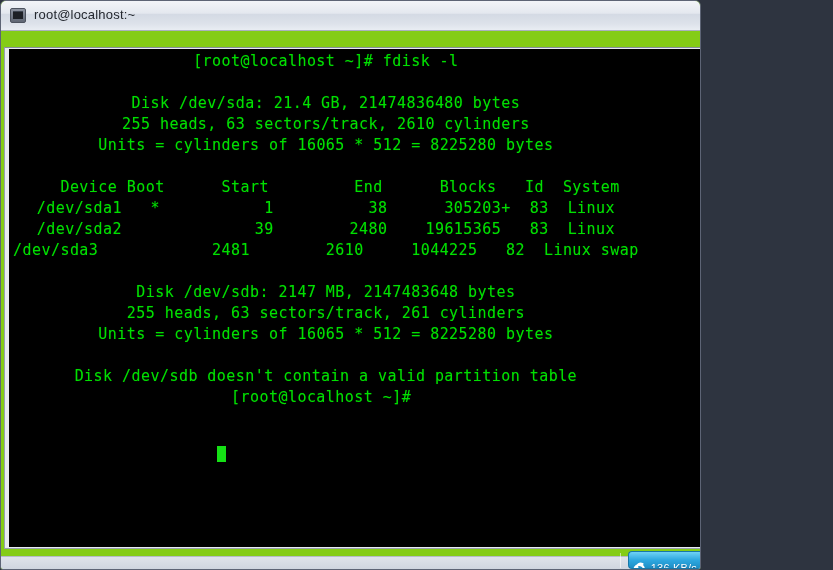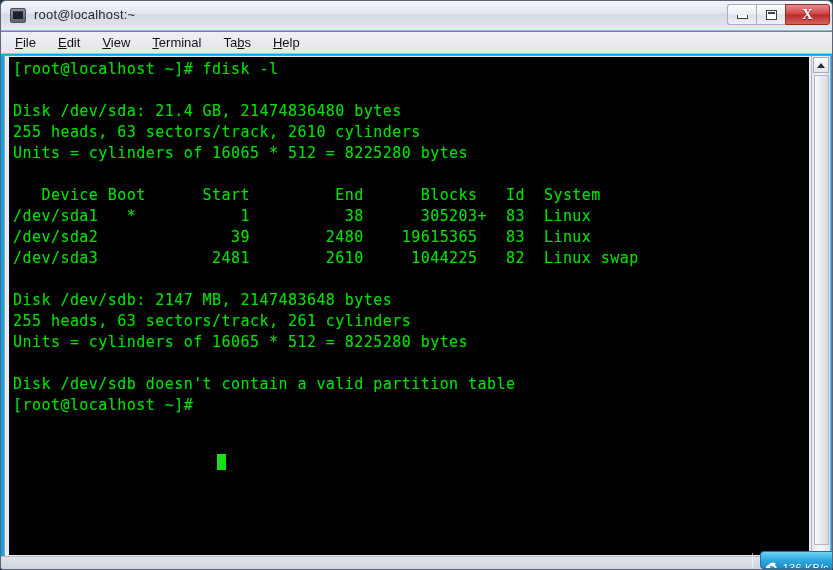--- a/index.html
+++ b/index.html
@@ -11,24 +11,24 @@
     width: 833px;
     height: 570px;
     overflow: hidden;
     font-family: "Liberation Sans", sans-serif;
   }
 
   
   .window {
     position: absolute;
     left: 0; top: 0;
-    width: 833px;
+    width: 701px;
     height: 570px;
     box-sizing: border-box;
-    background: #0ea5e9;
+    background: #84cc16;
     border: 1px solid #5d6475;
     border-radius: 6px 6px 3px 3px;
     overflow: hidden;
   }
 
   
   .titlebar {
     position: absolute;
     left: 0; top: 0;
     width: 833px;
@@ -142,27 +142,28 @@
     color: #101319;
     margin-right: 22px;
     white-space: nowrap;
     cursor: default;
   }
   .menu-item .mn { text-decoration: underline; }
 
   
   .term-outer {
     position: absolute;
-    left: 3px; top: 54px;
+    left: 3px; top: 46px;
     width: 827px;
     height: 502px;
     background: #e9ecf1;
     border: 1px solid #9aa1ae;
     border-top-color: #878e9c;
     box-sizing: border-box;
+    text-align: center;
   }
   .term-screen {
     position: absolute;
     left: 4px; top: 1px;
     width: 800px;
     height: 498px;
     background: #000000;
     overflow: hidden;
   }
   .term-text {
@@ -283,28 +284,20 @@
       </div>
       <div class="winbtn">
         <span class="glyph-max"></span>
       </div>
       <div class="winbtn close">
         <span class="glyph-close">X</span>
       </div>
     </div>
   </div>
 
-  <div class="menubar">
-    <div class="menu-item"><span class="mn">F</span>ile</div>
-    <div class="menu-item"><span class="mn">E</span>dit</div>
-    <div class="menu-item"><span class="mn">V</span>iew</div>
-    <div class="menu-item"><span class="mn">T</span>erminal</div>
-    <div class="menu-item">Ta<span class="mn">b</span>s</div>
-    <div class="menu-item"><span class="mn">H</span>elp</div>
-  </div>
 
   <div class="term-outer">
 
     <div class="term-screen">
       <pre class="term-text">[root@localhost ~]# fdisk -l
 
 Disk /dev/sda: 21.4 GB, 21474836480 bytes
 255 heads, 63 sectors/track, 2610 cylinders
 Units = cylinders of 16065 * 512 = 8225280 bytes
 

